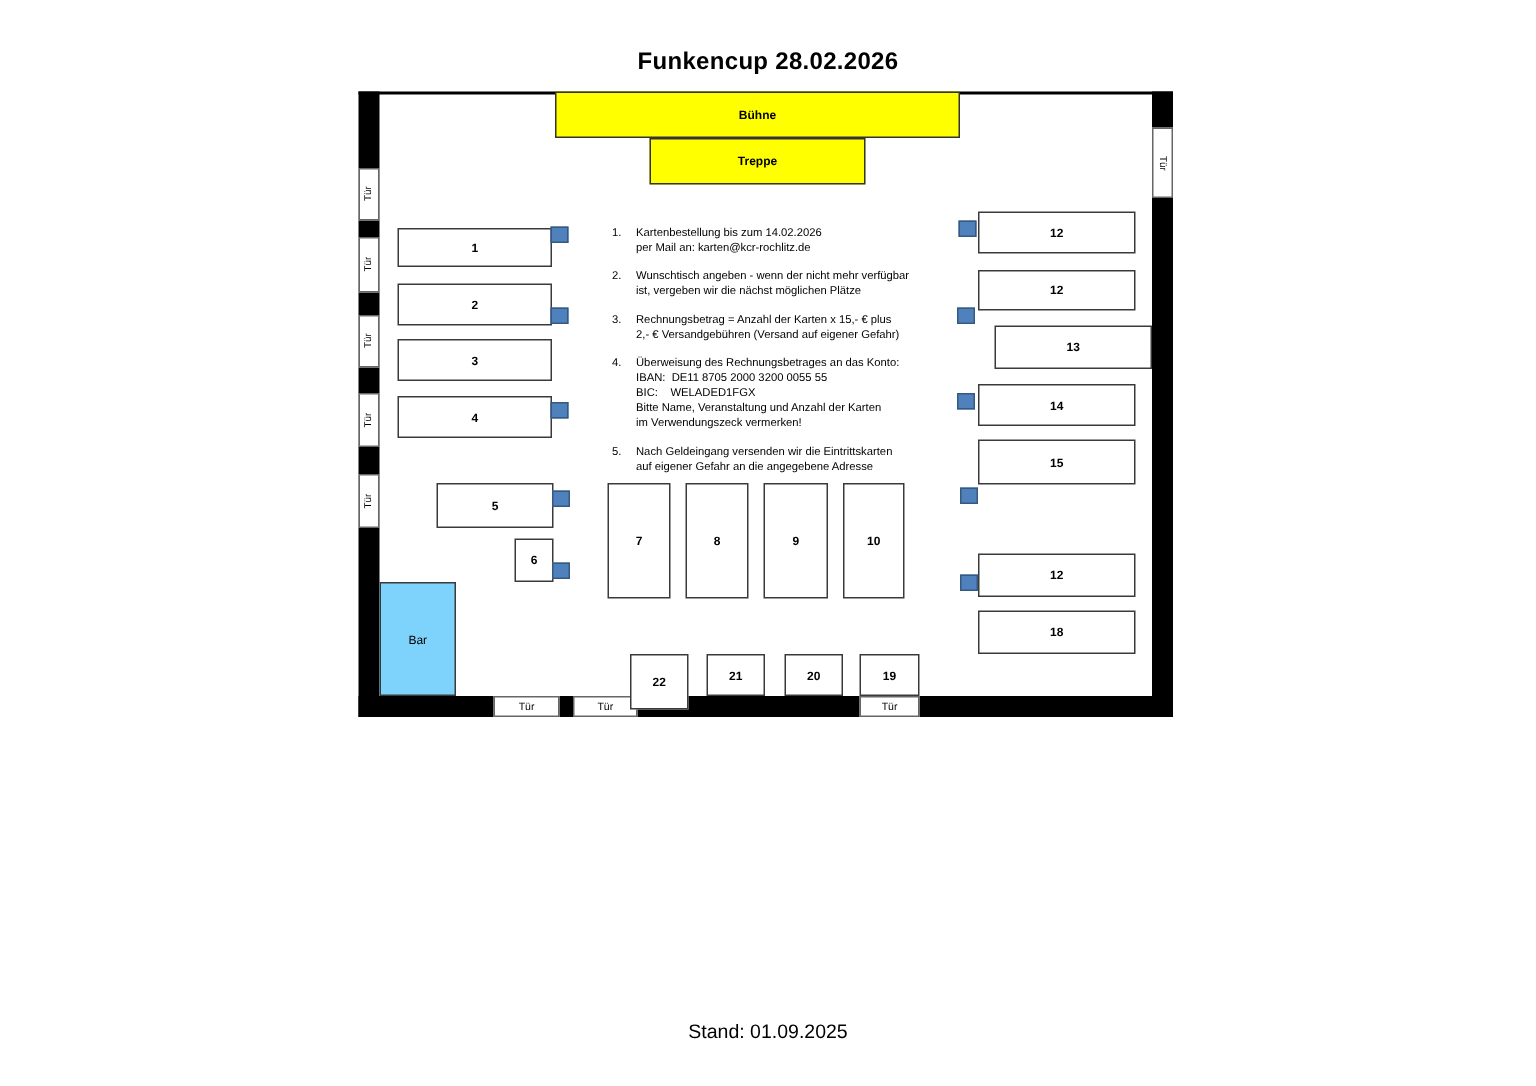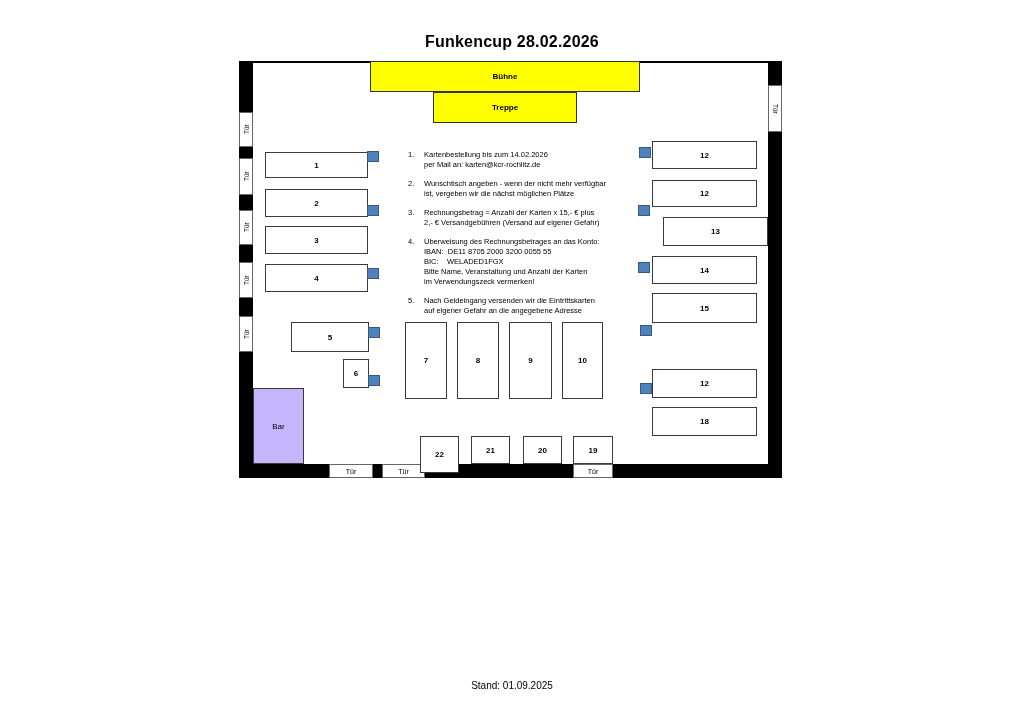--- a/index.html
+++ b/index.html
@@ -30,34 +30,34 @@
   }
   .stage{
     position:absolute;background:#FFFF00;border:1.5px solid #333;box-sizing:border-box;
     display:flex;align-items:center;justify-content:center;font-size:8px;font-weight:bold;
   }
   .tbl{
     position:absolute;background:#fff;border:1.5px solid #3a3a3a;box-sizing:border-box;
     display:flex;align-items:center;justify-content:center;font-size:8px;font-weight:bold;
   }
   .bar{
-    position:absolute;background:#c4b5fd;border:1.5px solid #3a3a3a;box-sizing:border-box;
+    position:absolute;background:#7dd3fc;border:1.5px solid #3a3a3a;box-sizing:border-box;
     display:flex;align-items:center;justify-content:center;font-size:8px;
   }
   .marker{
     position:absolute;width:12px;height:11px;background:#4F81BD;border:1.5px solid #36597F;box-sizing:border-box;
   }
   .instructions{
     position:absolute;left:169px;top:89px;width:245px;font-size:7.5px;line-height:10px;
   }
   .instr-row{display:flex;margin-bottom:9px;}
   .instr-num{width:16px;flex:none;}
   .instr-text{white-space:pre-wrap;flex:1;}
   .footer{
-    position:absolute;left:0;right:0;top:680px;text-align:center;font-size:10px;
+    position:absolute;left:0;right:0;top:680px;text-align:center;font-size:13px;
   }
 </style>
 </head>
 <body>
 
 <div class="page-title">Funkencup 28.02.2026</div>
 
 <div class="plan">
 
   <div class="topline"></div>

